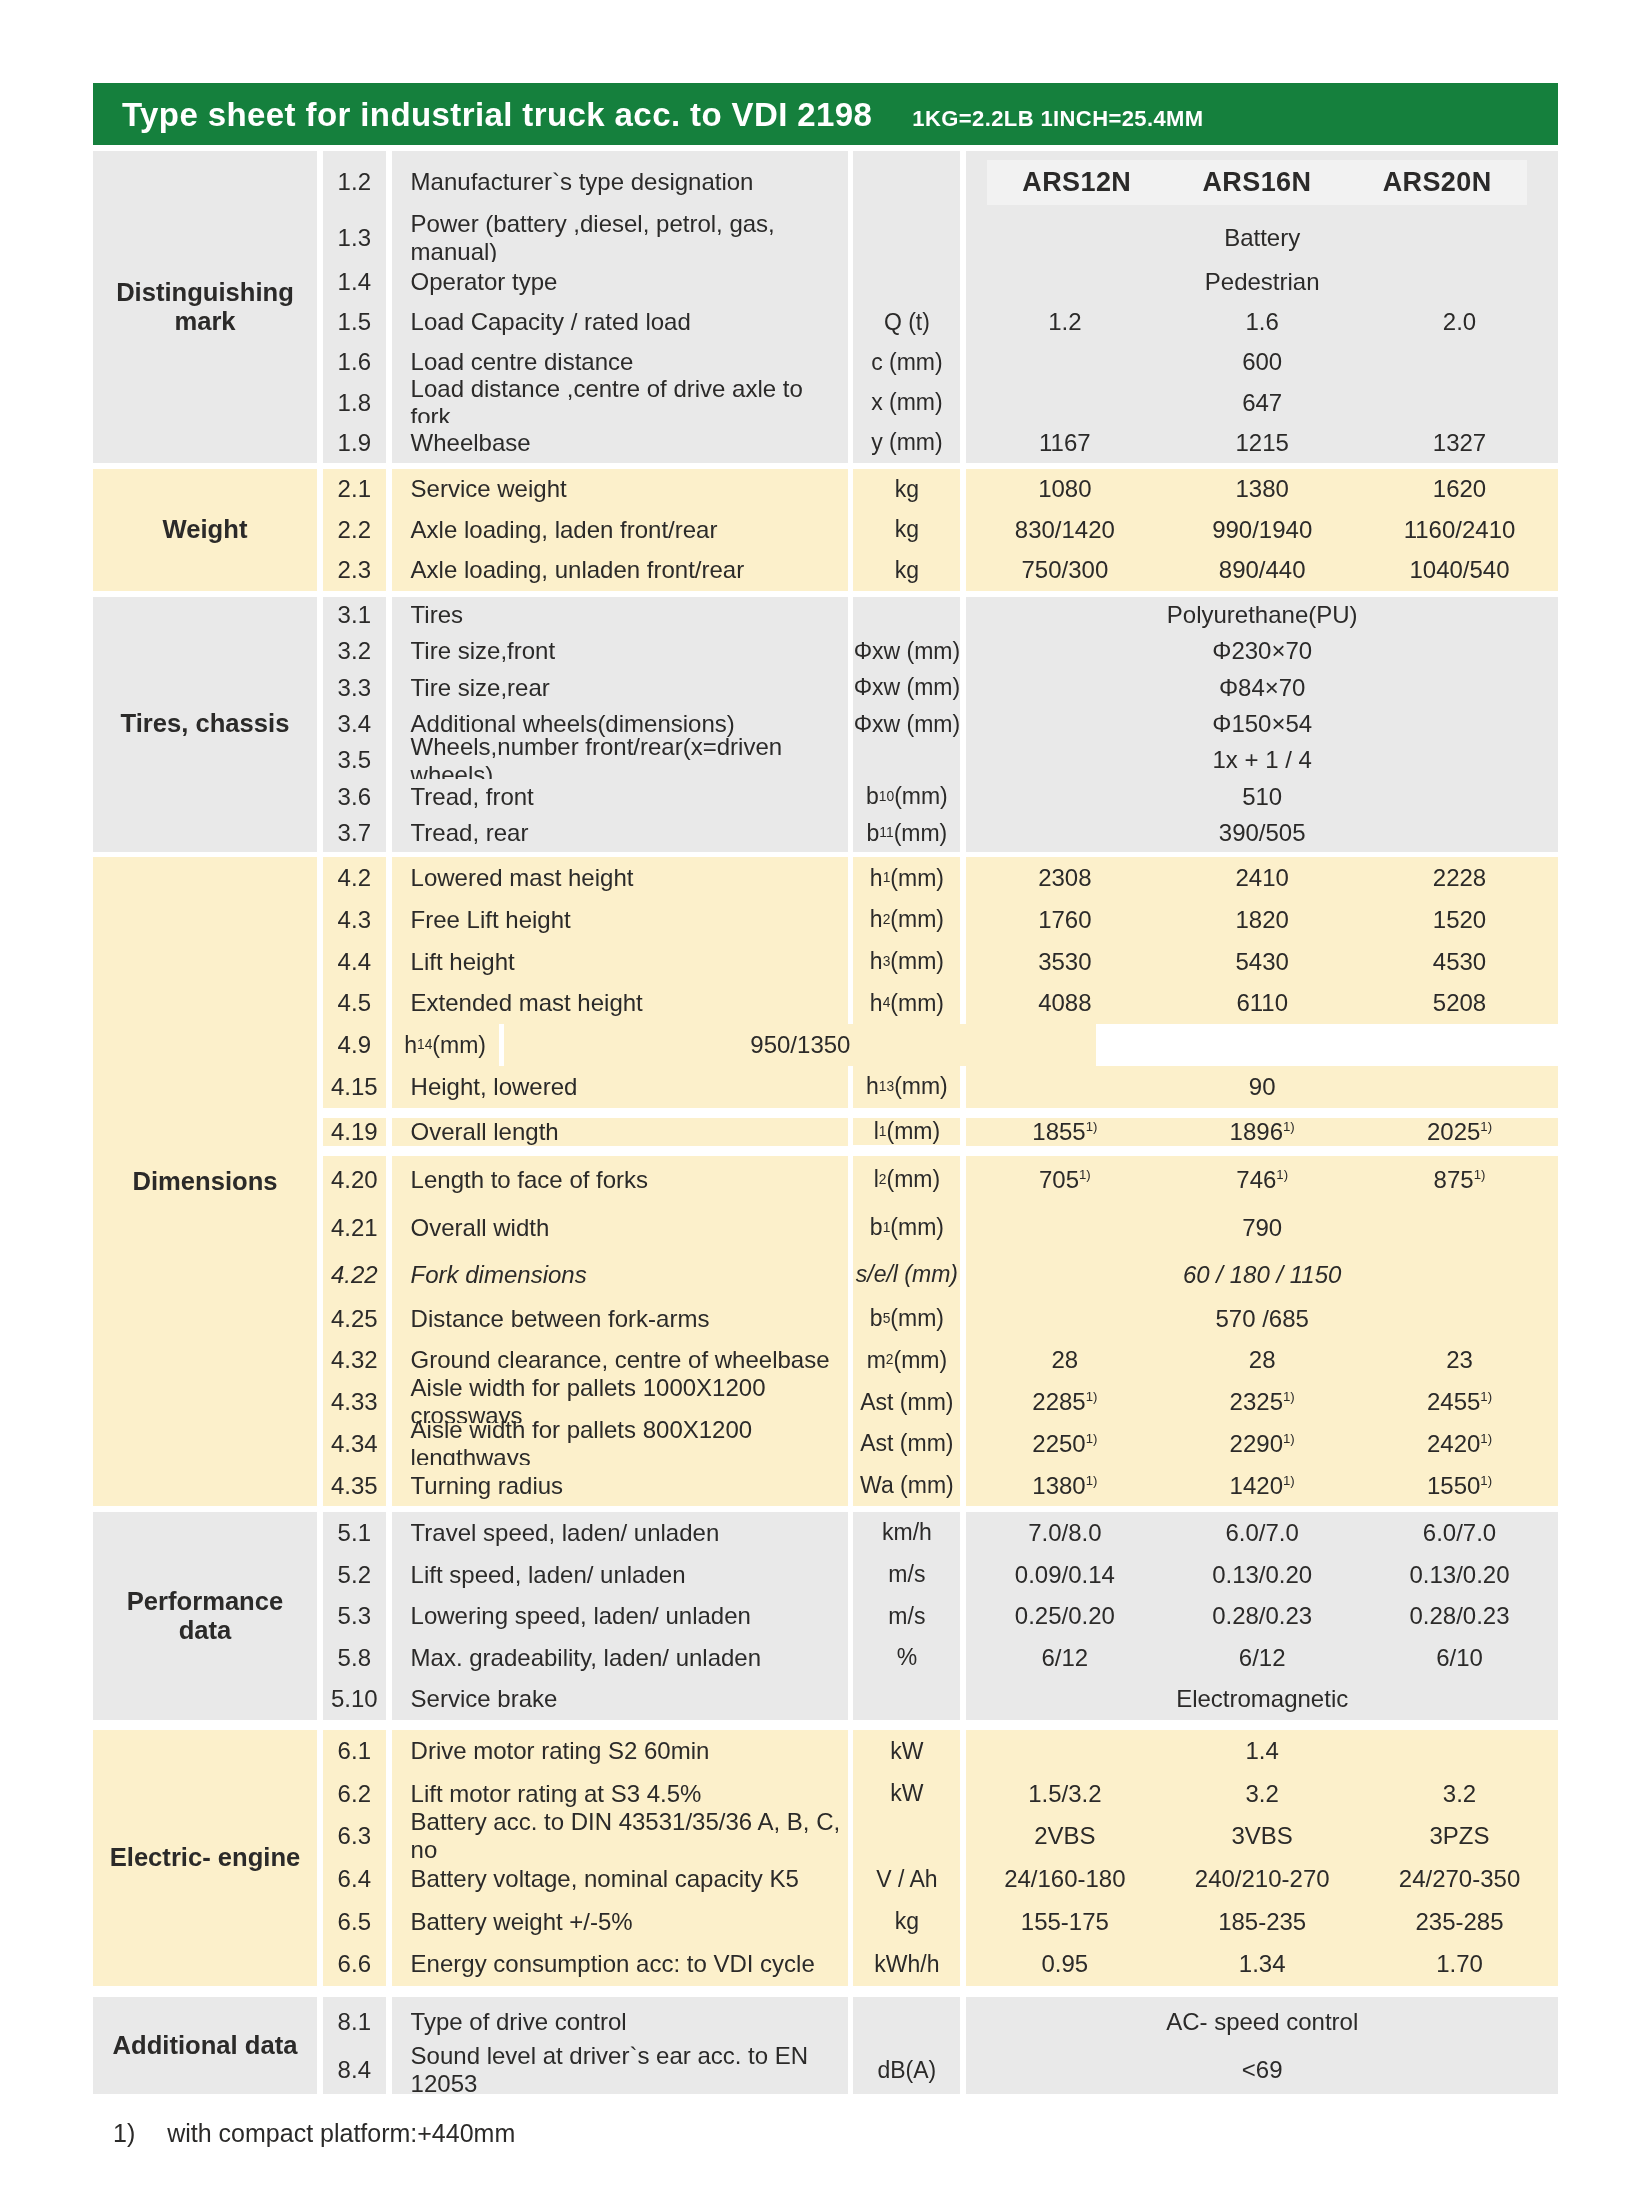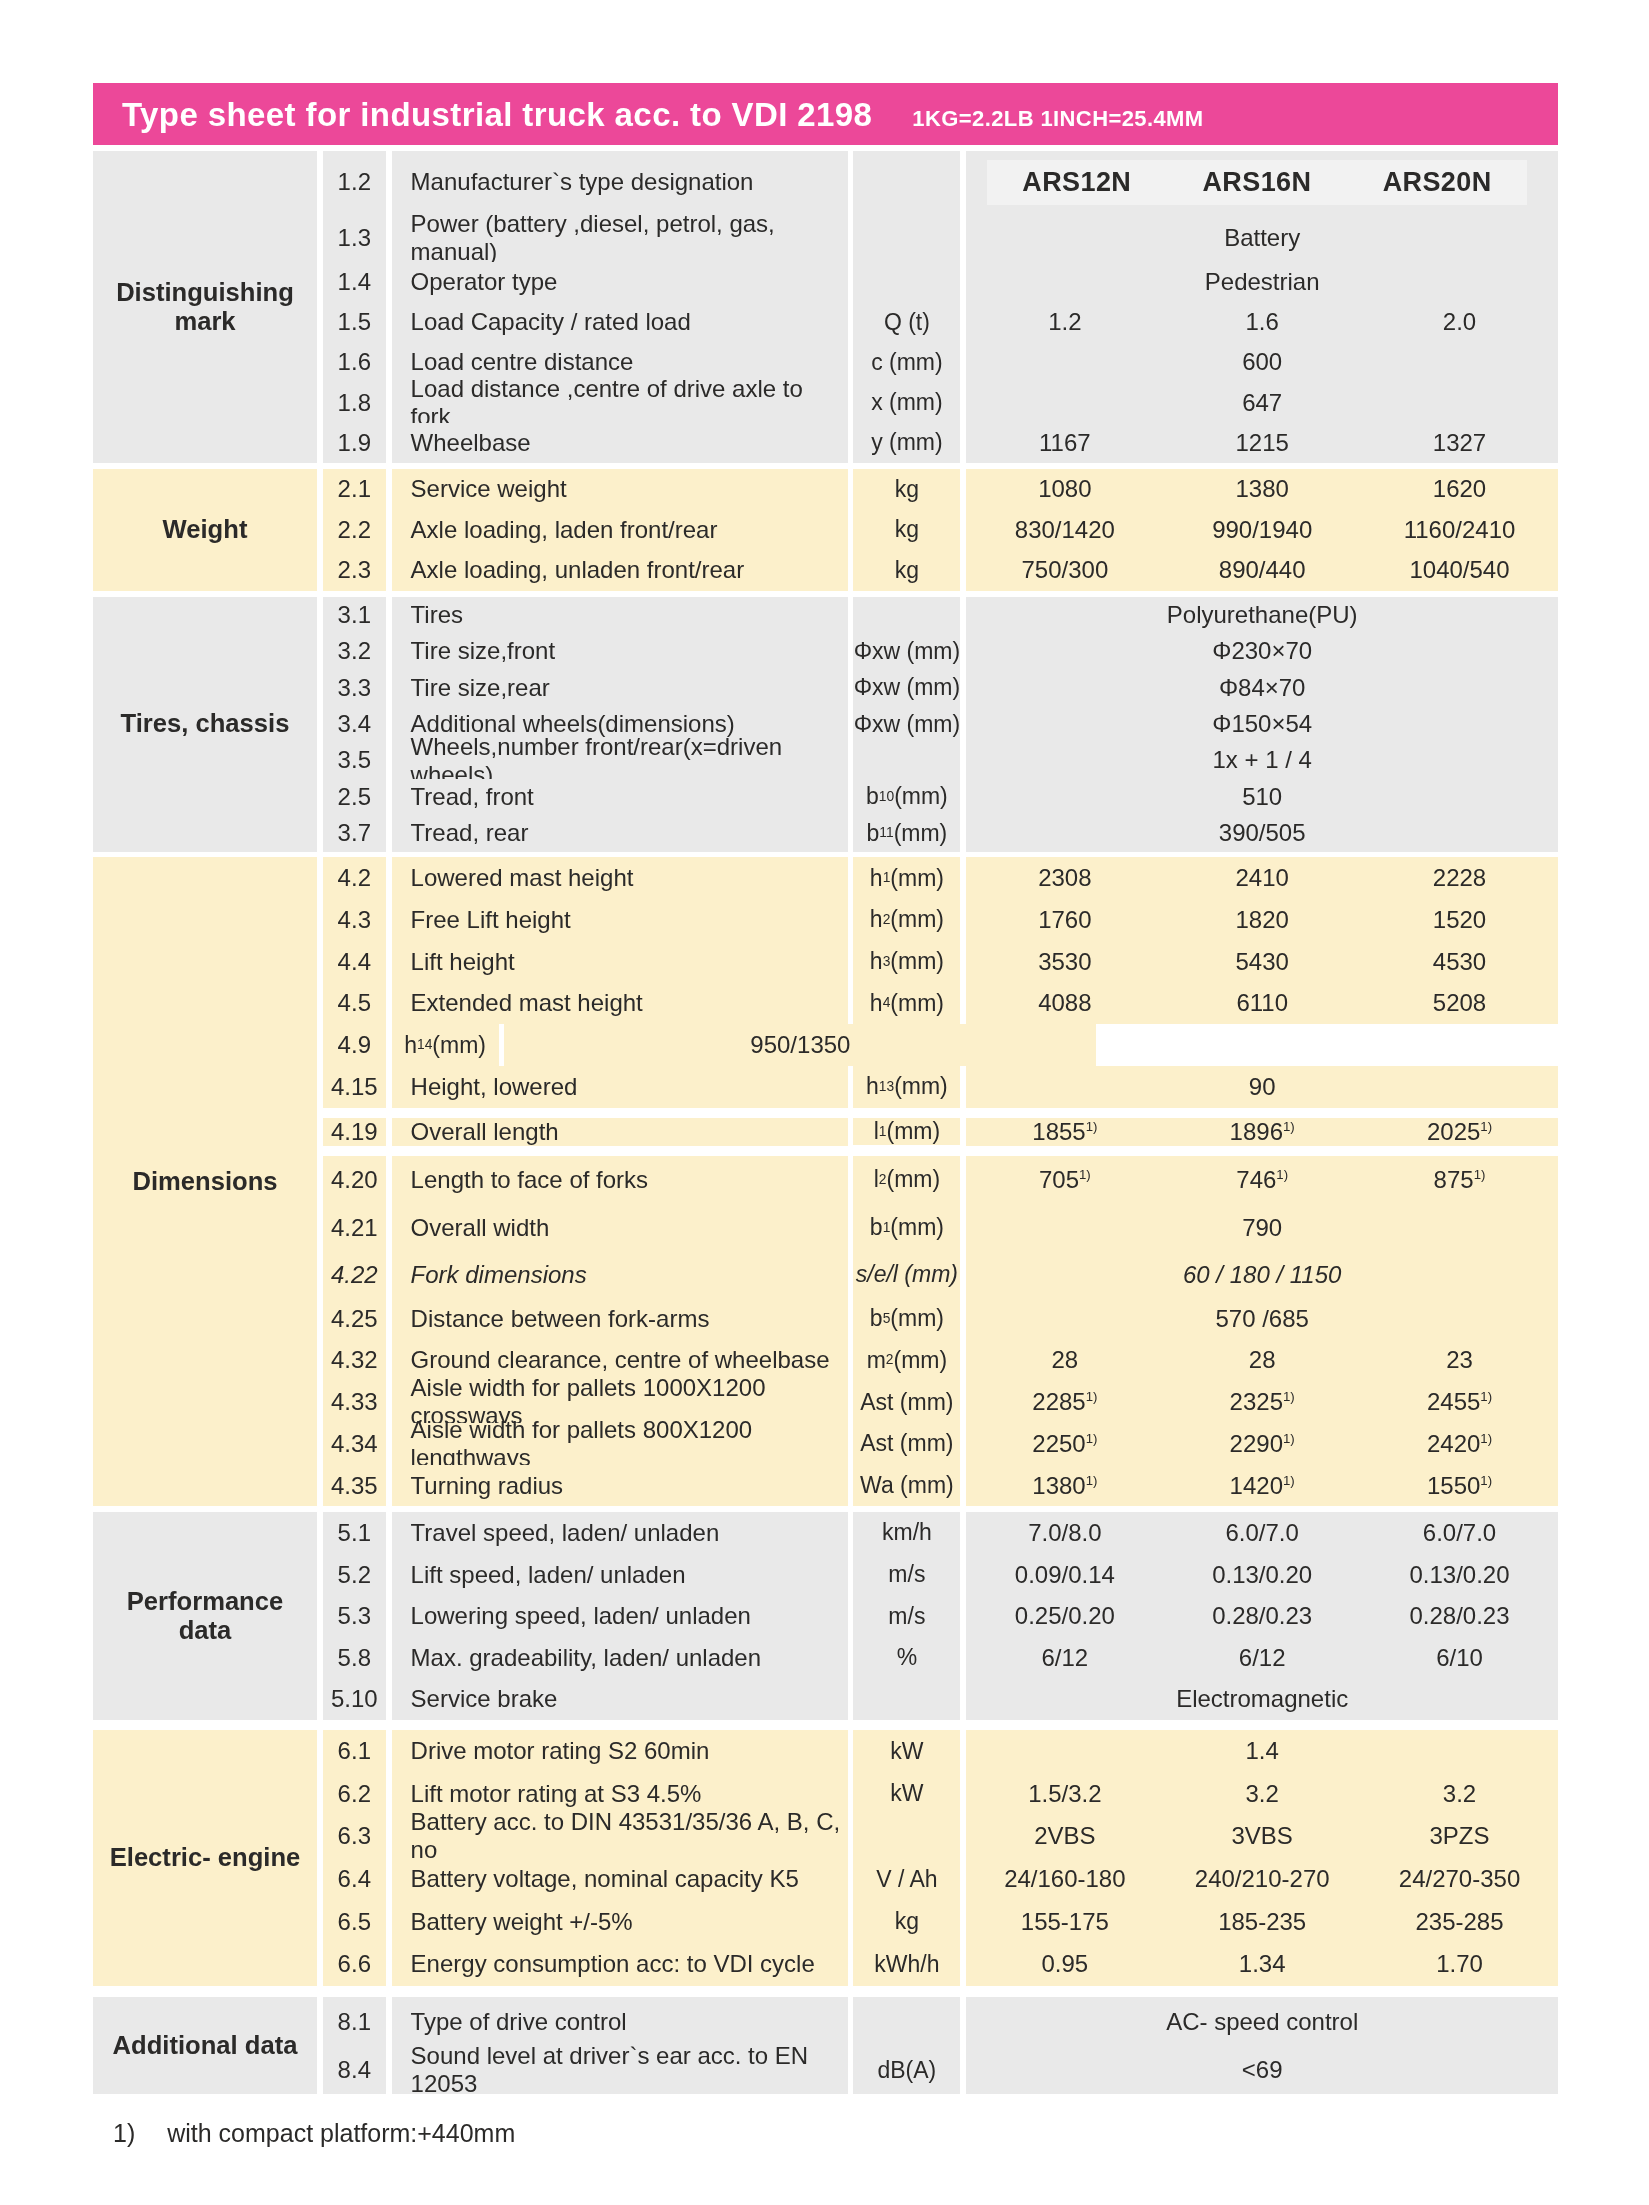--- a/index.html
+++ b/index.html
@@ -31,21 +31,21 @@
   .c-vals.models-cell{align-items:center;}
   sup{font-size:.55em;vertical-align:super;line-height:0;}
   sub{font-size:.6em;vertical-align:sub;line-height:0;}
   .footnote{position:absolute;left:113px;top:2119px;font-size:25px;}
   .footnote .fn-text{margin-left:25px;}
 </style>
 </head>
 <body>
 
 <div class="page" style="color: rgb(43, 42, 41);">
-  <div class="header-bar" style="background: #ec4899;">
+  <div class="header-bar" style="background: #15803d;">
     <span class="title">Type sheet for industrial truck acc. to VDI 2198</span>
     <span class="subtitle">1KG=2.2LB 1INCH=25.4MM</span>
   </div>
 
   <div class="sections" id="sections">
       <div class="section tone-gray" style="height: 312px; margin-bottom: 5.8px;">
         <div class="cat cell">Distinguishing mark</div>
         <div class="rows">
           <div class="row" style="flex: 1.55 1 0%;">
             <div class="cell c-code">1.2</div>
@@ -195,21 +195,21 @@
           </div>
           <div class="row" style="flex: 1 1 0%;">
             <div class="cell c-code">3.5</div>
             <div class="cell c-desc">Wheels,number front/rear(x=driven wheels)</div>
             <div class="cell c-unit"></div>
             <div class="cell c-vals">
               <div class="span-val">1x + 1 / 4</div>
             </div>
           </div>
           <div class="row" style="flex: 1 1 0%;">
-            <div class="cell c-code">2.5</div>
+            <div class="cell c-code">3.6</div>
             <div class="cell c-desc">Tread, front</div>
             <div class="cell c-unit">b<sub>10</sub> (mm)</div>
             <div class="cell c-vals">
               <div class="span-val">510</div>
             </div>
           </div>
           <div class="row" style="flex: 1 1 0%;">
             <div class="cell c-code">3.7</div>
             <div class="cell c-desc">Tread, rear</div>
             <div class="cell c-unit">b<sub>11</sub> (mm)</div>

